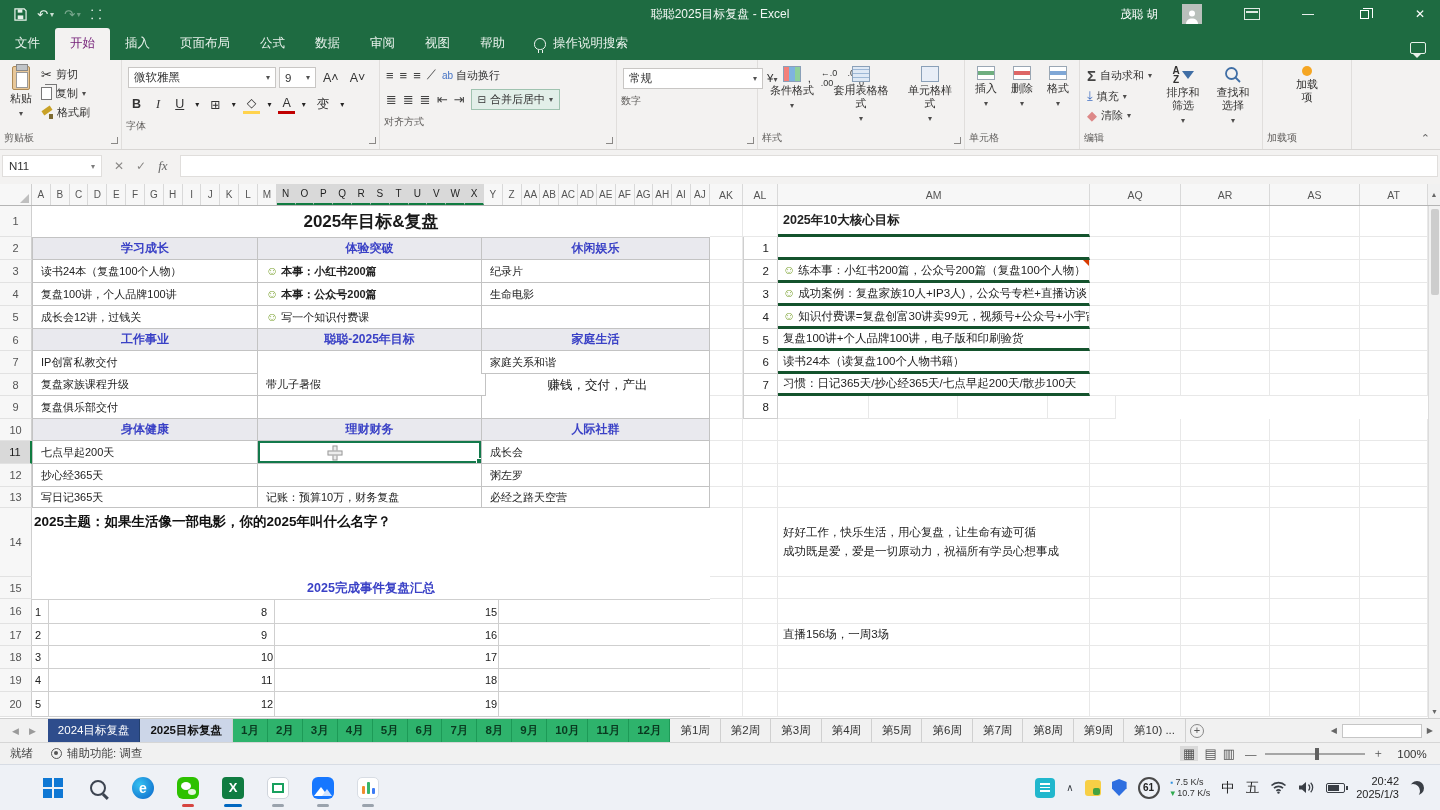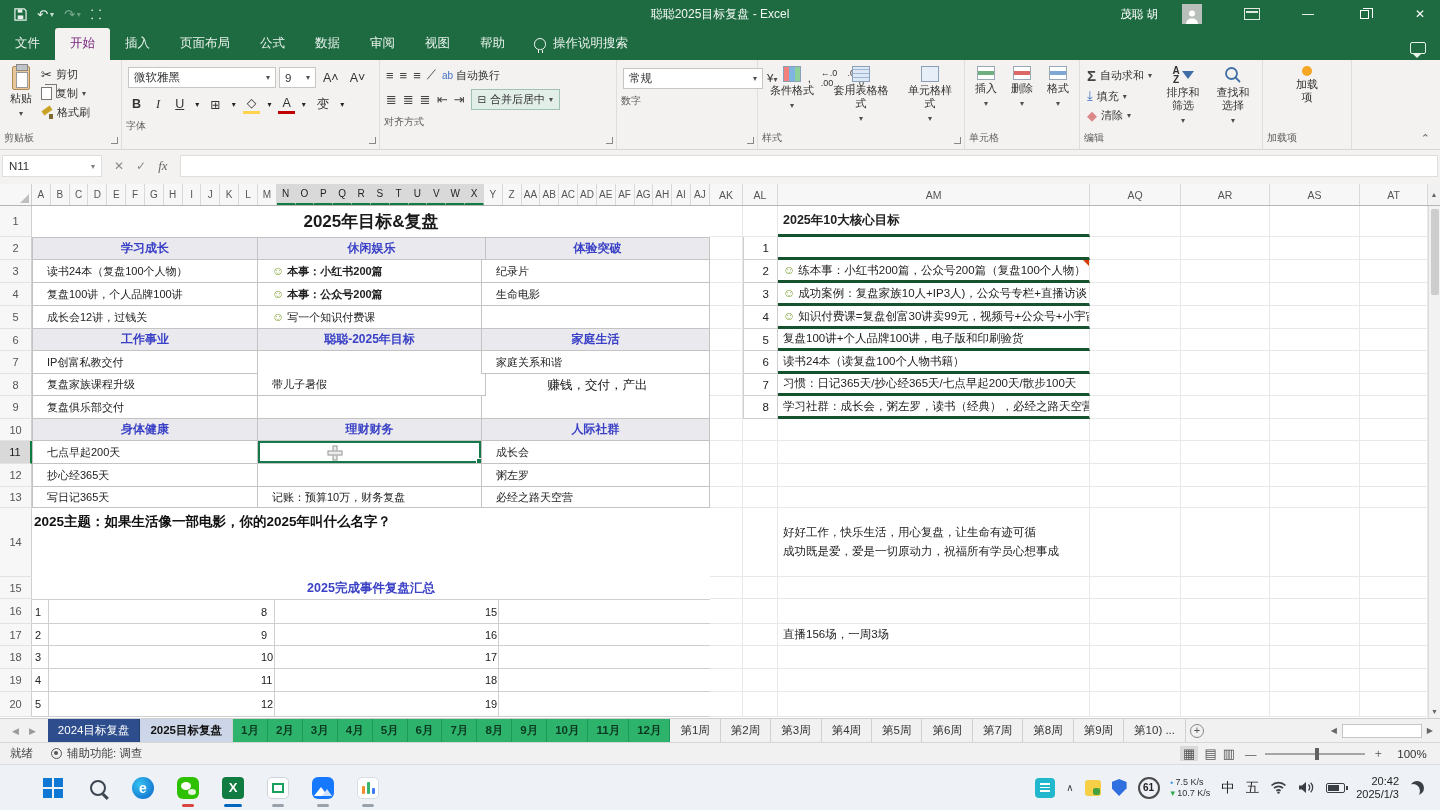--- a/index.html
+++ b/index.html
@@ -90,21 +90,21 @@
 .letters{width:678px;display:flex}
 .cl{flex:1;font-size:10px;color:#555;display:flex;align-items:center;justify-content:center;border-right:1px solid #d9d9d9;overflow:hidden}
 .cl.hl{background:#d9d9d9;border-bottom:2px solid #107c41;color:#1f1f1f}
 .wcol{font-size:10.5px;color:#555;display:flex;align-items:center;justify-content:center;border-right:1px solid #d9d9d9}
 .sbcorner{width:12px;background:#f1f1f1;display:flex;align-items:center;justify-content:center;font-size:7px;color:#666}
 .rows{position:relative}
 .grow{display:flex;width:1428px}
 .rn{width:32px;font-size:11px;color:#555;display:flex;align-items:center;justify-content:center;border-right:1px solid #cfcfcf;border-bottom:1px solid #e2e2e2;background:#f7f7f7}
 .rn.rhl{background:#d9d9d9;border-right:2px solid #107c41;color:#1f1f1f}
 .mtitle{width:678px;display:flex;align-items:center;justify-content:center;font-size:17px;font-weight:bold;color:#1a1a1a}
-.hc,.dc{display:flex;align-items:center;padding:0 14px;overflow:hidden;white-space:nowrap;font-size:11px;color:#222;border-right:1px solid #c3c3c3;border-bottom:1px solid #c3c3c3}
+.hc,.dc{display:flex;align-items:center;padding:0 8px;overflow:hidden;white-space:nowrap;font-size:11px;color:#222;border-right:1px solid #c3c3c3;border-bottom:1px solid #c3c3c3}
 .hc{justify-content:center;font-size:12px;font-weight:bold;color:#3a41c6;background:#e9e9ee}
 .hc1,.c1{width:226px}.hc2,.c2{width:224px}.hc3,.c3{width:228px}
 .tblrow .c1,.tblrow .hc1{border-left:1px solid #c3c3c3}
 .toprow .hc{border-top:1px solid #c3c3c3}
 .c2.m-top{border-bottom:none}
 .c2.m-mid{border-bottom:none;justify-content:center;font-size:12.5px}
 .c2.m-bot{}
 .c2.sel{position:relative;box-shadow:inset 0 0 0 2px #13794b}
 .fill-handle{position:absolute;right:-1px;bottom:-1px;width:6px;height:6px;background:#13794b;border:1px solid #fff}
 .cur{position:absolute;left:34%;top:50%;transform:translate(-50%,-50%);width:13px;height:13px}
@@ -540,22 +540,22 @@
             <span class="b am-hdr">2025年10大核心目标</span>
           </div>
           <div class="gcell aq"></div>
           <div class="gcell ar"></div>
           <div class="gcell as"></div>
           <div class="gcell at"></div>
         </div>
         <div class="grow tblrow toprow" style="height: 23px;">
           <div class="rn">2</div>
           <div class="hc hc1">学习成长</div>
+          <div class="hc hc2">体验突破</div>
           <div class="hc hc3">休闲娱乐</div>
-          <div class="hc hc2">体验突破</div>
           <div class="gcell ak"></div>
           <div class="gcell al al-b">1</div>
           <div class="gcell am am-tbl"></div>
           <div class="gcell aq"></div>
           <div class="gcell ar"></div>
           <div class="gcell as"></div>
           <div class="gcell at"></div>
         </div>
         <div class="grow tblrow" style="height: 23px;">
           <div class="rn">3</div>
@@ -662,23 +662,20 @@
           <div class="gcell as"></div>
           <div class="gcell at"></div>
         </div>
         <div class="grow tblrow" style="height: 23px;">
           <div class="rn">9</div>
           <div class="dc c1">复盘俱乐部交付</div>
           <div class="dc c2 m-bot"></div>
           <div class="dc c3"></div>
           <div class="gcell ak"></div>
           <div class="gcell al al-b">8</div>
-          <div class="gcell am am-tbl">
-            <span>学习社群：成长会，粥左罗，读书（经典），必经之路天空营</span>
-          </div>
           <div class="gcell aq"></div>
           <div class="gcell ar"></div>
           <div class="gcell as"></div>
           <div class="gcell at"></div>
         </div>
         <div class="grow tblrow" style="height: 22px;">
           <div class="rn">10</div>
           <div class="hc hc1">身体健康</div>
           <div class="hc hc2">理财财务</div>
           <div class="hc hc3">人际社群</div>

